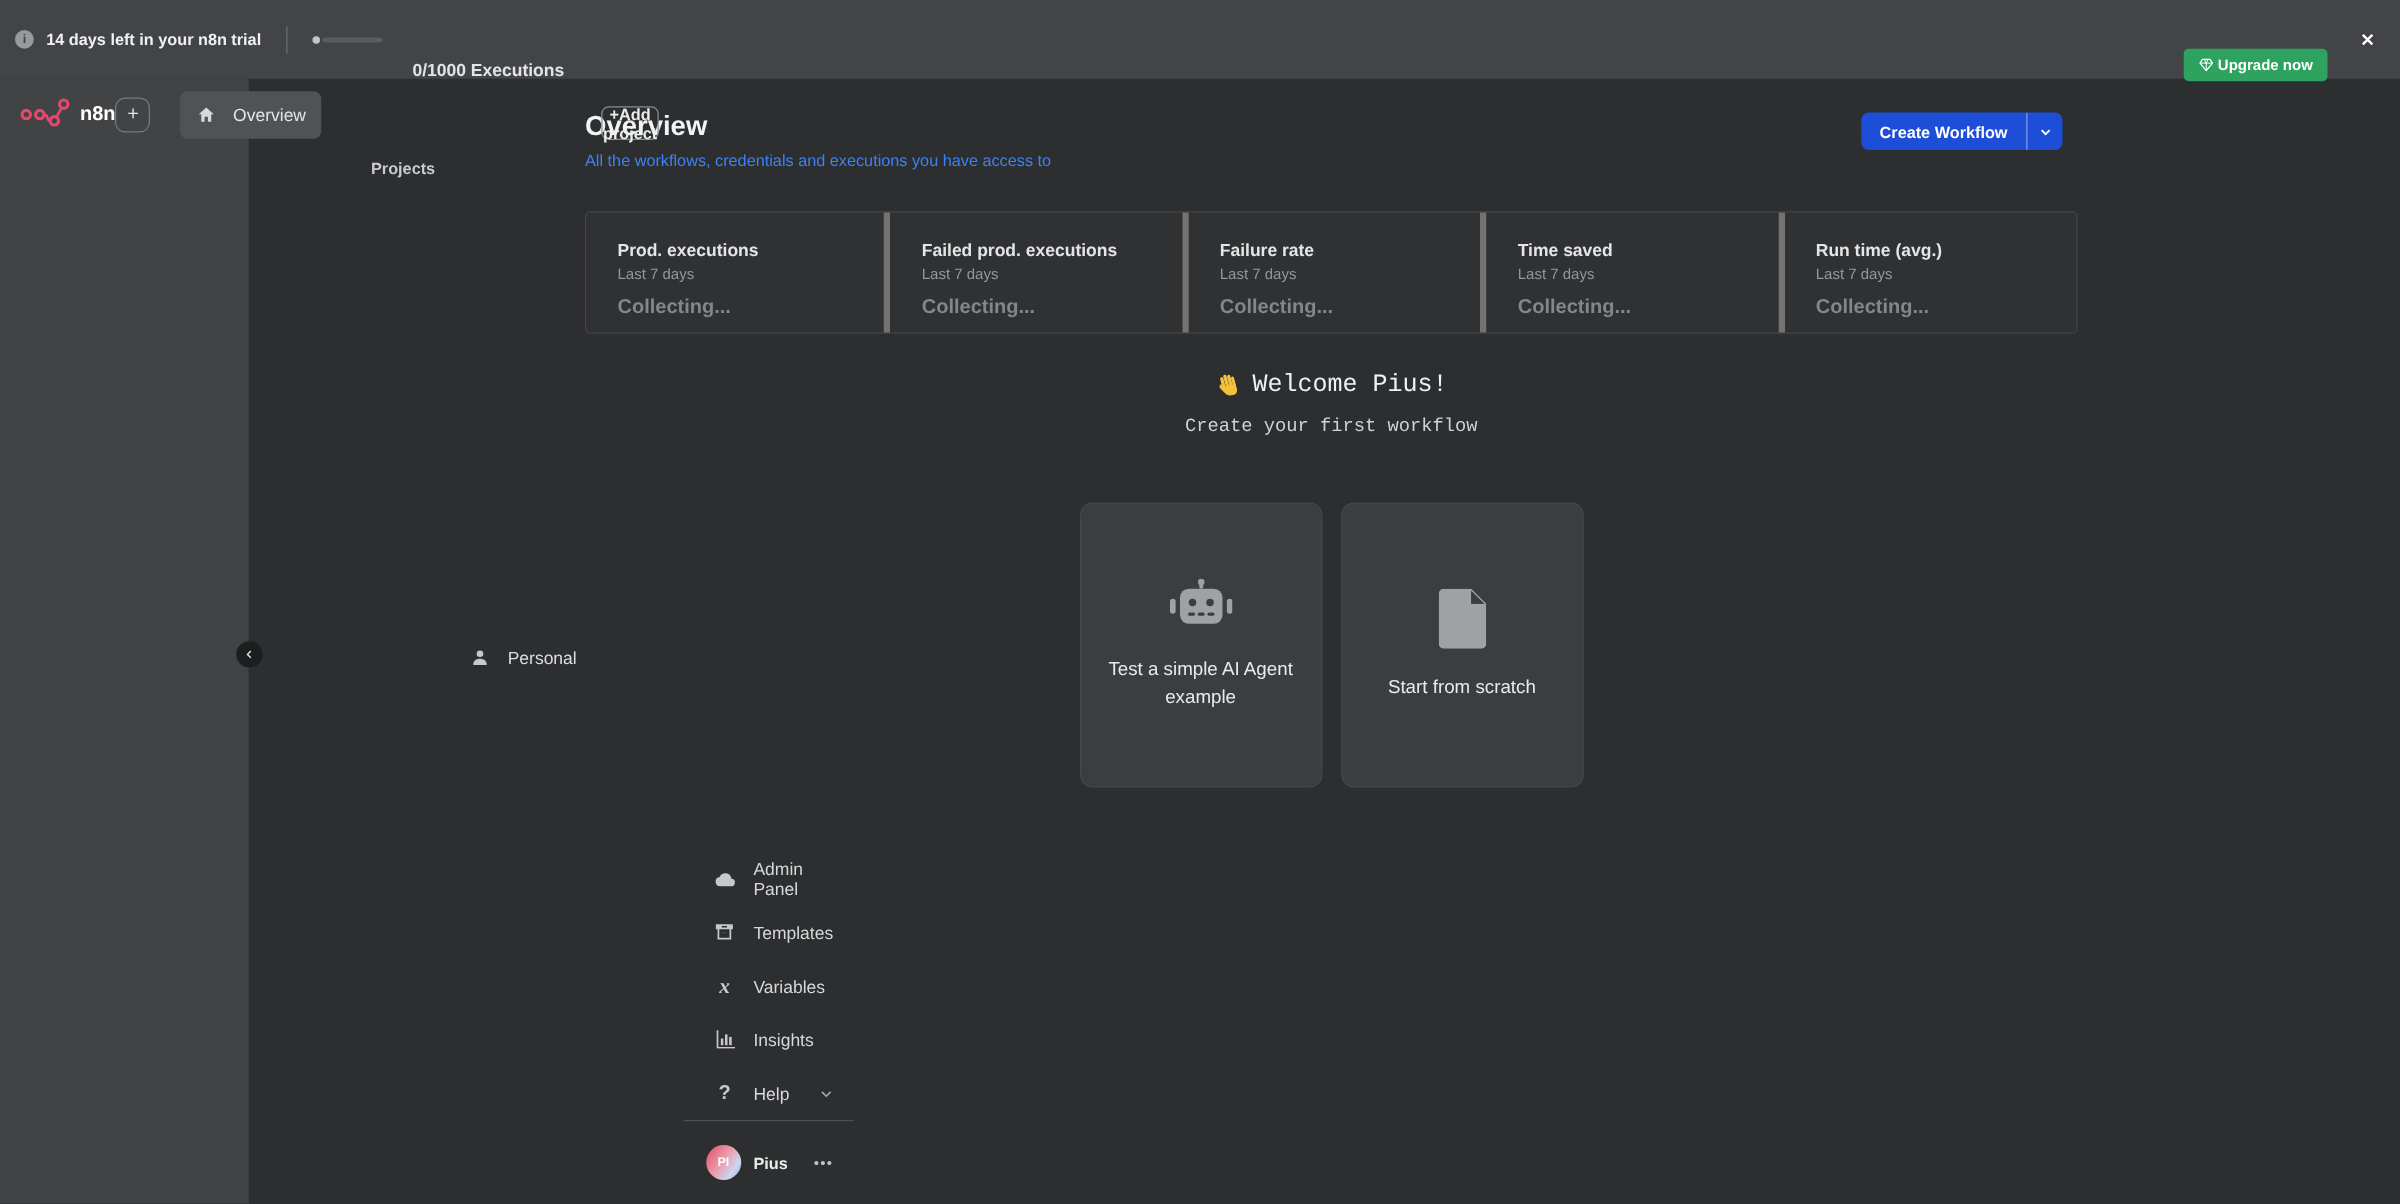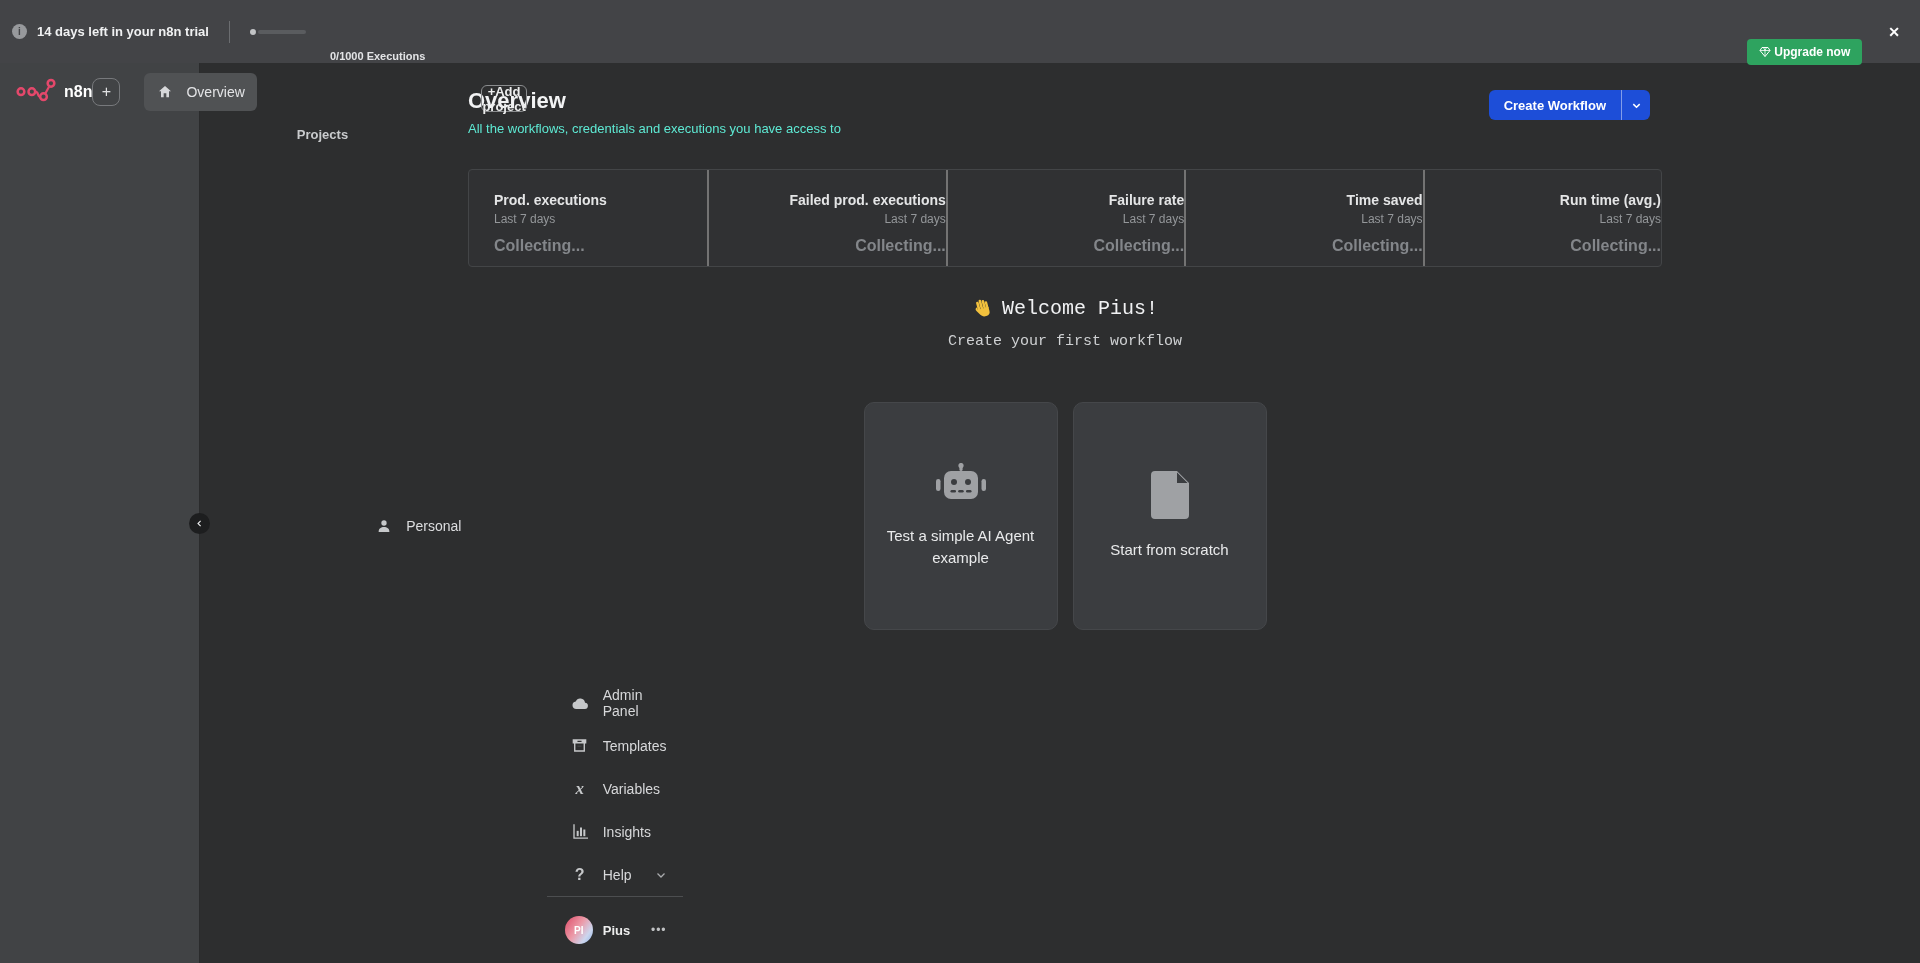--- a/index.html
+++ b/index.html
@@ -9,21 +9,21 @@
   
   .banner { height:63px; background:#434447; display:flex; align-items:center; padding:0 20px 0 12px; }
   .banner-left { display:flex; align-items:center; gap:10px; }
   .info-icon { width:15px; height:15px; border-radius:50%; background:#97999c; color:#434447;
                font-size:10px; font-weight:bold; display:flex; align-items:center; justify-content:center; }
   .trial-text { font-size:13px; color:#f0f1f2; font-weight:600; }
   .banner-divider { width:1px; height:22px; background:#6b6d70; margin:0 10px; }
   .progress-wrap { display:flex; align-items:center; gap:0; }
   .progress-dot { width:6px; height:6px; border-radius:50%; background:#c2c4c6; }
   .progress-track { width:48px; height:4px; border-radius:2px; background:#5a5c5f; margin-left:2px; }
-  .exec-text { font-size:11px; color:#e3e4e6; font-weight:600; margin-left:14px;margin-top:48px; }
+  .exec-text { font-size:14px; color:#e3e4e6; font-weight:600; margin-left:14px;margin-top:48px; }
   .banner-right { margin-left:auto; display:flex; align-items:center; gap:26px; }
   .upgrade-btn { background:#2ea35f; color:#fff; border:none; border-radius:4px; height:26px;
                  padding:0 12px; font-size:12px; font-weight:bold; display:flex; align-items:center; gap:3px;
                  font-family:"Liberation Sans", sans-serif; cursor:pointer;margin-top:40px; }
   .close-x { color:#fff; font-size:14px; font-weight:bold; cursor:pointer; line-height:1; }
 
   
   .app { display:flex; height:900px; }
 
   
@@ -60,31 +60,31 @@
   .user-menu { margin-left:auto; color:#c0c2c4; letter-spacing:1px; font-size:12px; cursor:pointer; }
   .collapse-btn { position:absolute; left:189px; top:450px; width:21px; height:21px; border-radius:50%;
                   background:#1d1e1f; color:#e8e9ea; display:flex; align-items:center; justify-content:center;
                   cursor:pointer; z-index:5; }
 
   
   .main { flex:1; padding:25px 0 0 268px; }
   .content { width:1194px; }
   .header-row { display:flex; align-items:flex-start; }
   .page-title { font-size:22px; font-weight:bold; color:#f2f3f4; }
-  .page-subtitle { font-size:13px; color:#5eead4; margin-top:7px; }
+  .page-subtitle { font-size:13px; color:#3b82f6; margin-top:7px; }
   .cw-btn { margin-left:auto; margin-right:12px; margin-top:2px; height:30px; display:flex; border-radius:6px;
             overflow:hidden; background:#1d4ed8; cursor:pointer; }
   .cw-main { padding:0 15px; display:flex; align-items:center; color:#fff; font-size:13px; font-weight:bold; }
   .cw-sep { width:1px; background:rgba(255,255,255,0.45); margin:0; }
   .cw-caret { width:28px; display:flex; align-items:center; justify-content:center; color:#fff; }
 
   .stats { margin-top:33px; height:98px; background:#303133; border:1px solid #434547; border-radius:4px;
            display:grid; grid-template-columns:repeat(5,1fr); }
   .stat-cell { padding:22px 0 0 25px; }
-  .stat-cell + .stat-cell { border-left:2px solid #737373;text-align:right; }
+  .stat-cell + .stat-cell { border-left:5px solid #737373; }
   .stat-title { font-size:14px; font-weight:600; color:#e4e5e6; }
   .stat-period { font-size:12px; color:#94979a; margin-top:4px; }
   .stat-value { font-size:16px; font-weight:600; color:#83868a; margin-top:11px; }
 
   .tabs { margin-top:58px; display:flex; gap:24px; }
   .tab { font-size:14px; color:#d3d4d6; padding:0 12px 9px 12px; cursor:pointer; border-bottom:2px solid transparent; }
   .tab.active { color:#f4705c; font-weight:bold; border-bottom-color:#f4705c; }
 
   .welcome { margin-top:30px; text-align:center;font-family:Liberation Mono, monospace; }
   .welcome-title { font-size:20px; color:#f0f1f3; display:flex; align-items:center; justify-content:center; gap:9px; }

